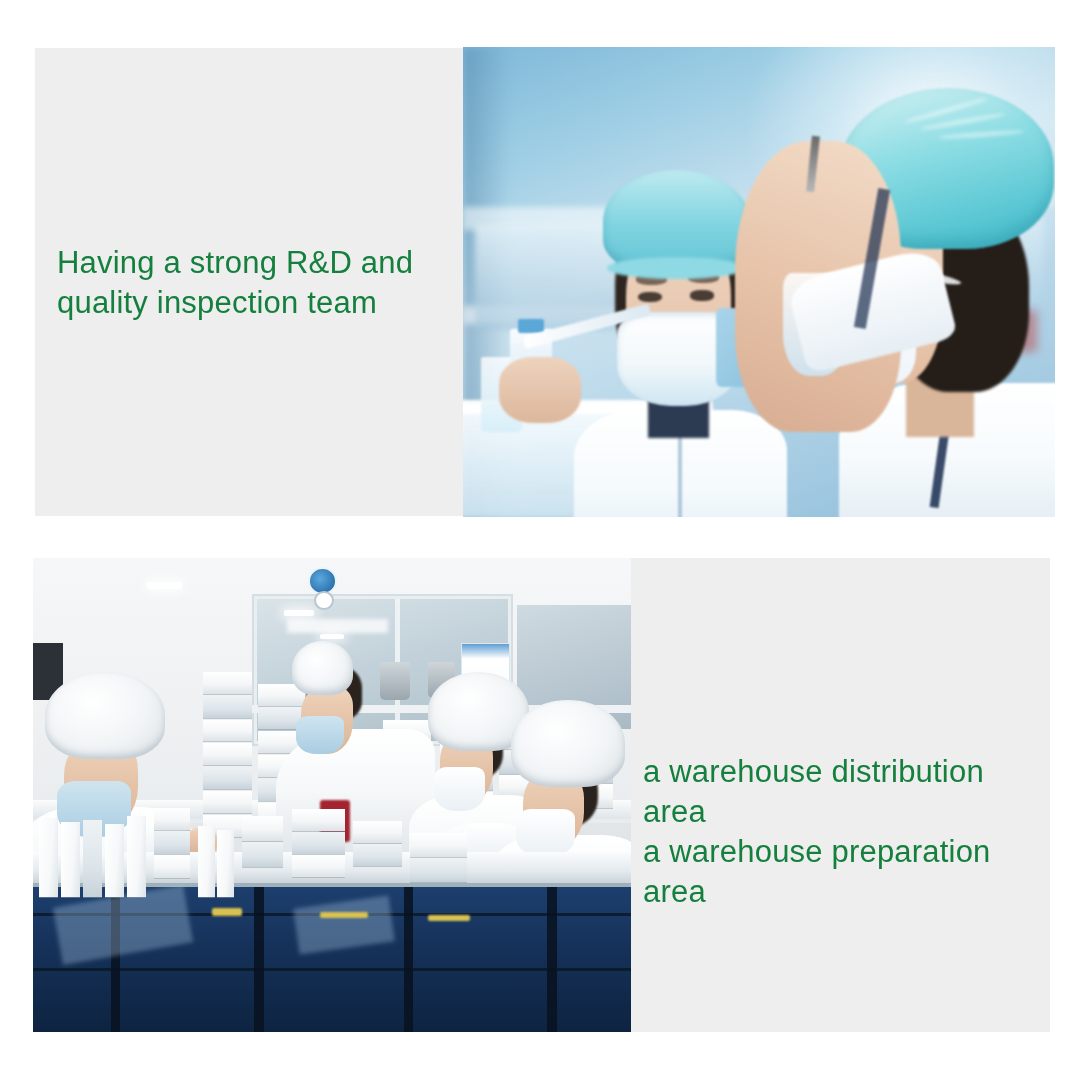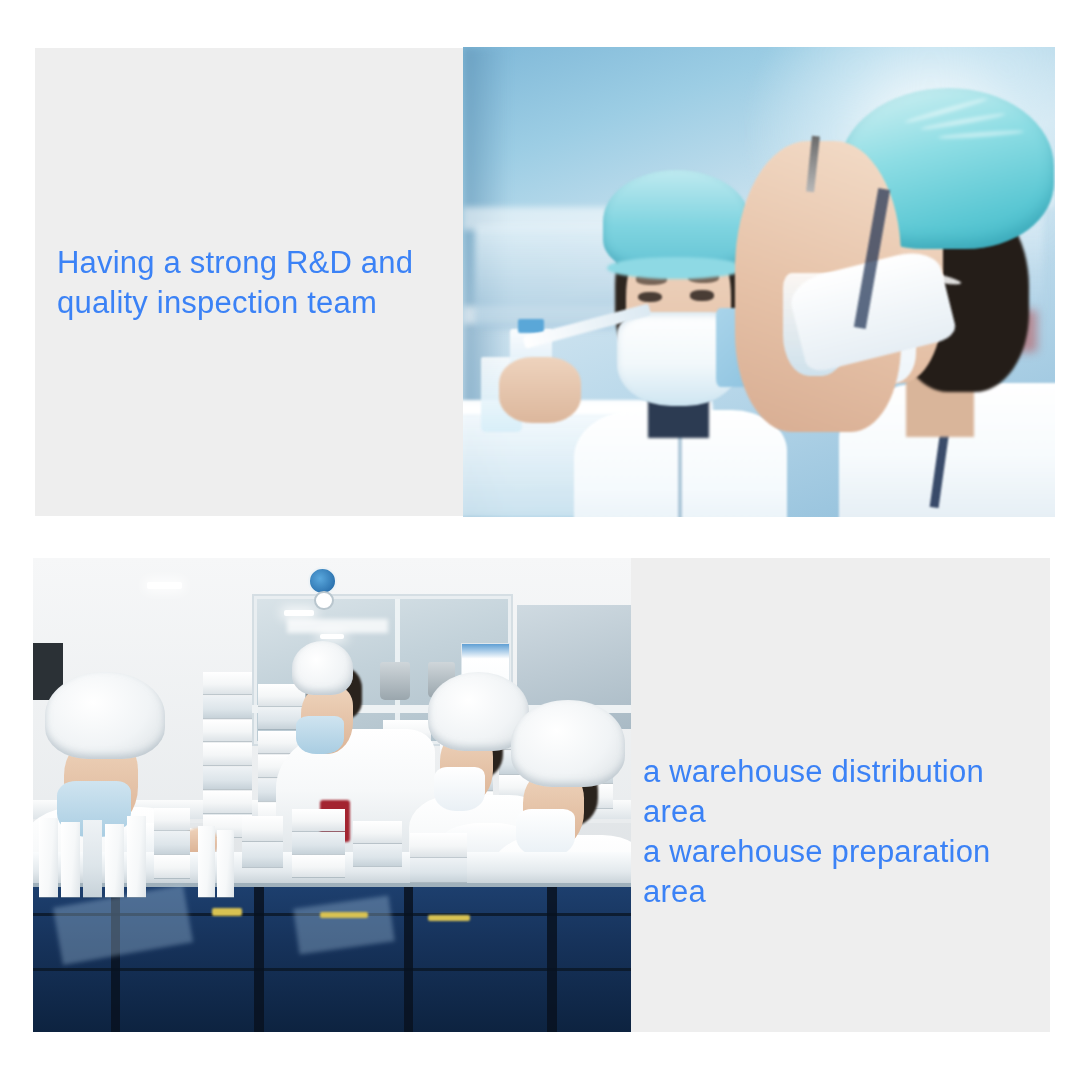--- a/index.html
+++ b/index.html
@@ -21,21 +21,21 @@
     background: #eeeeee;
   }
   .photo {
     position: absolute;
     overflow: hidden;
   }
 
   
   .caption {
     position: absolute;
-    color: #3b82f6;
+    color: #15803d;
     font-size: 31px;
     line-height: 40px;
     letter-spacing: 0.2px;
     white-space: pre-line;
   }
 
   
   #top-panel {
     left: 35px;
     top: 48px;

